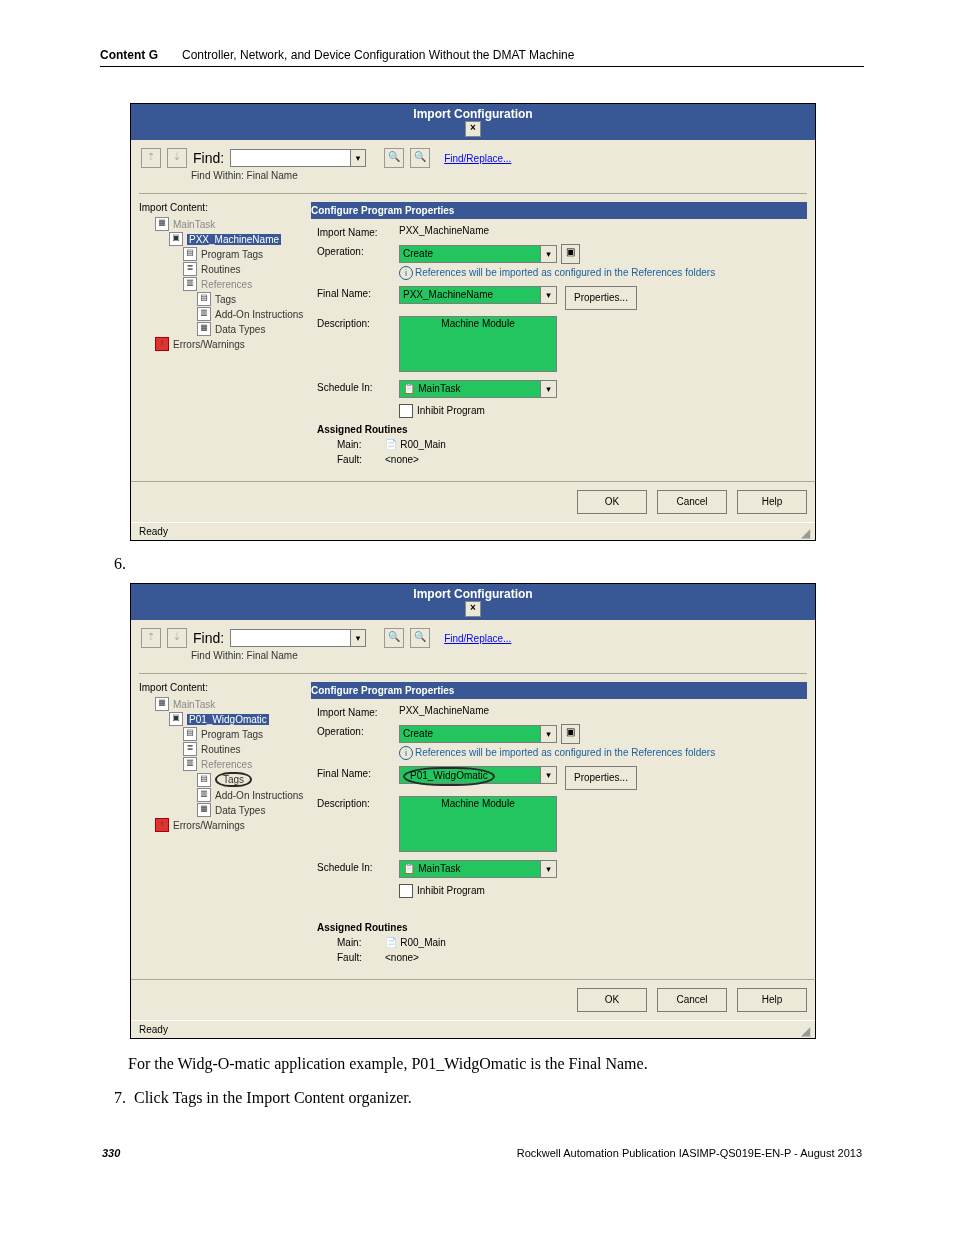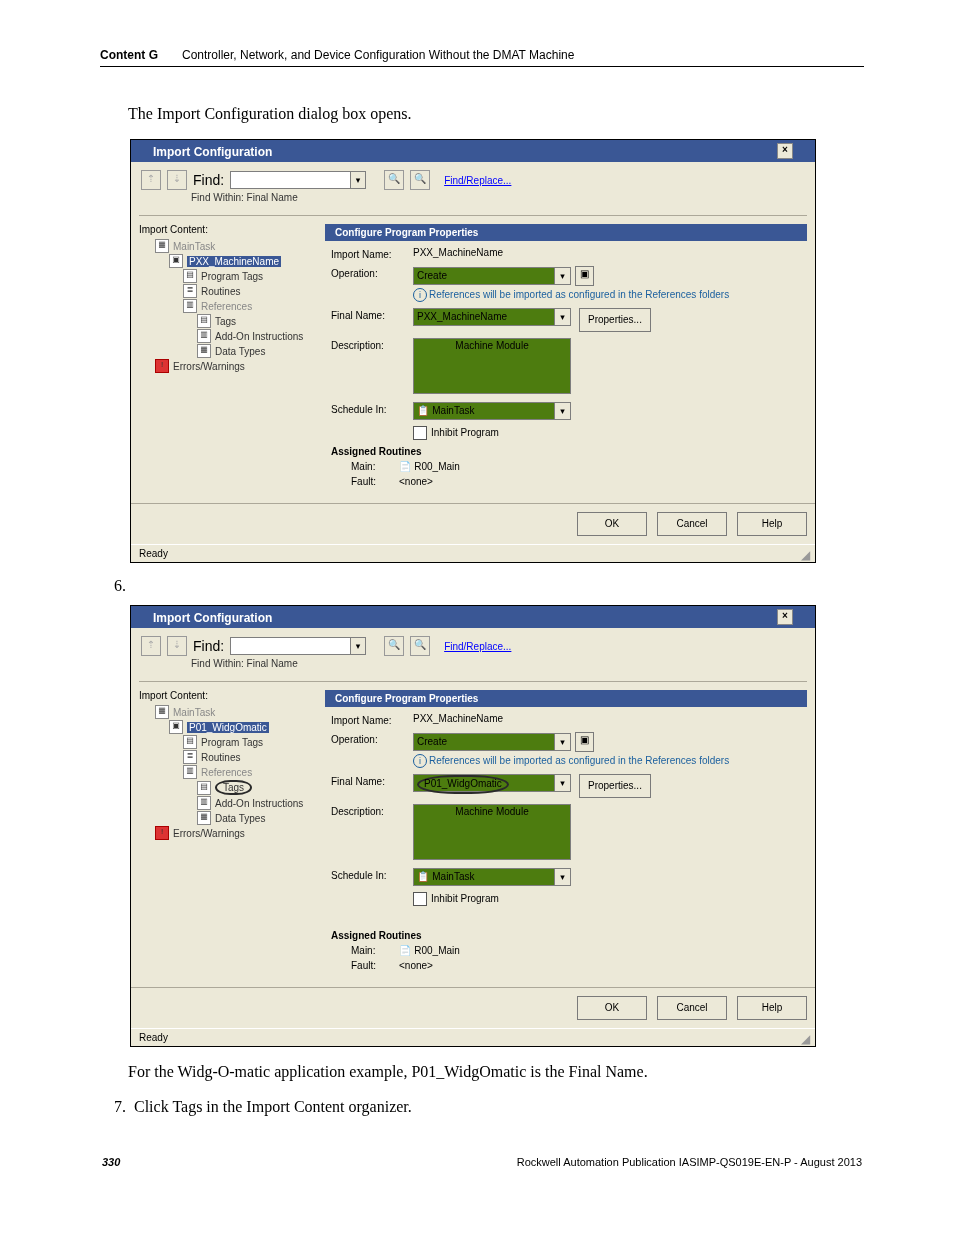--- a/index.html
+++ b/index.html
@@ -49,25 +49,26 @@
     font-family: Tahoma, Arial, sans-serif;
     font-size: 10px;
     color: #000;
     position: relative;
   }
   .titlebar {
     background: #3a5795;
     color: #fff;
     font-weight: bold;
     font-size: 12px;
-    padding: 3px 22px;
+    padding: 3px 16px;
     display: flex;
-    align-items: flex-end;
+    align-items: center;
     justify-content: space-between;
     font-family: Tahoma, Arial, sans-serif;
+    flex-direction: column;
   }
   .titlebar .close {
     width: 14px; height: 14px;
     background: #ece9d8;
     color: #000;
     border: 1px solid #888;
     font-size: 10px;
     font-weight: bold;
     line-height: 12px;
     text-align: center;
@@ -109,21 +110,21 @@
     border:1px solid #999; background:#ece9d8;
     font-size:10px; text-align:center; line-height:16px;
   }
   .link { color:#00f; text-decoration:underline; cursor:pointer; margin-left:8px; font-size:10px;}
   .subline { padding: 0 10px 8px 60px; font-size:10px; color:#333; }
   .hr { border-top:1px solid #aca899; margin: 4px 8px; }
 
   .content {
     display:flex;
     padding: 4px 8px 8px 8px;
-    gap: 16px;
+    gap: 2px;
   }
   .left-tree {
     width: 170px;
     font-size:10px;
     color:#333;
   }
   .left-tree .lbl { font-size:10px; margin-bottom:2px; color:#000;}
   .tree-box {
     height: 200px;
     padding: 2px;
@@ -150,33 +151,33 @@
     border:2px solid #2a2a2a;
     border-radius: 50%/60%;
     padding: 0 6px;
   }
   .pad1{padding-left:14px;} .pad2{padding-left:28px;} .pad3{padding-left:42px;}
 
   .right-pane { flex:1; }
   .pane-header {
     background:#3a5795; color:#fff;
     font-weight:bold; font-size:10px;
-    padding:3px 10px;
+    padding:3px 0;
   }
   .form { padding:6px 6px 4px 6px; }
   .form-row {
     display:flex;
     align-items:flex-start;
     margin-bottom:6px;
     gap:8px;
   }
   .form-row .flabel { width:74px; font-size:10px; padding-top:2px;}
   .textbox {
     border:1px solid #7e7e7e;
-    background:#4d7c0f;
+    background:#22c55e;
     height:16px;
     font-size:10px;
     padding:0 3px;
     line-height:16px;
     position:relative;
   }
   .textbox .dd {
     position:absolute; right:0; top:0;
     width:15px; height:16px;
     background:#ece9d8;
@@ -232,21 +233,20 @@
 </head>
 <body>
 
 <div class="page">
 
   <div class="header-row">
     <span class="header-appendix">Content G</span>
     <span class="header-title">Controller, Network, and Device Configuration Without the DMAT Machine</span>
   </div>
 
-  <p class="body-text indent-1">The Import Configuration dialog box opens.</p>
 
   <div class="dialog">
     <div class="titlebar">
       <span>Import Configuration</span>
       <span class="close">×</span>
     </div>
 
     <div class="toolbar">
       <span class="tb-btn disabled">⇡</span>
       <span class="tb-btn disabled">⇣</span>

